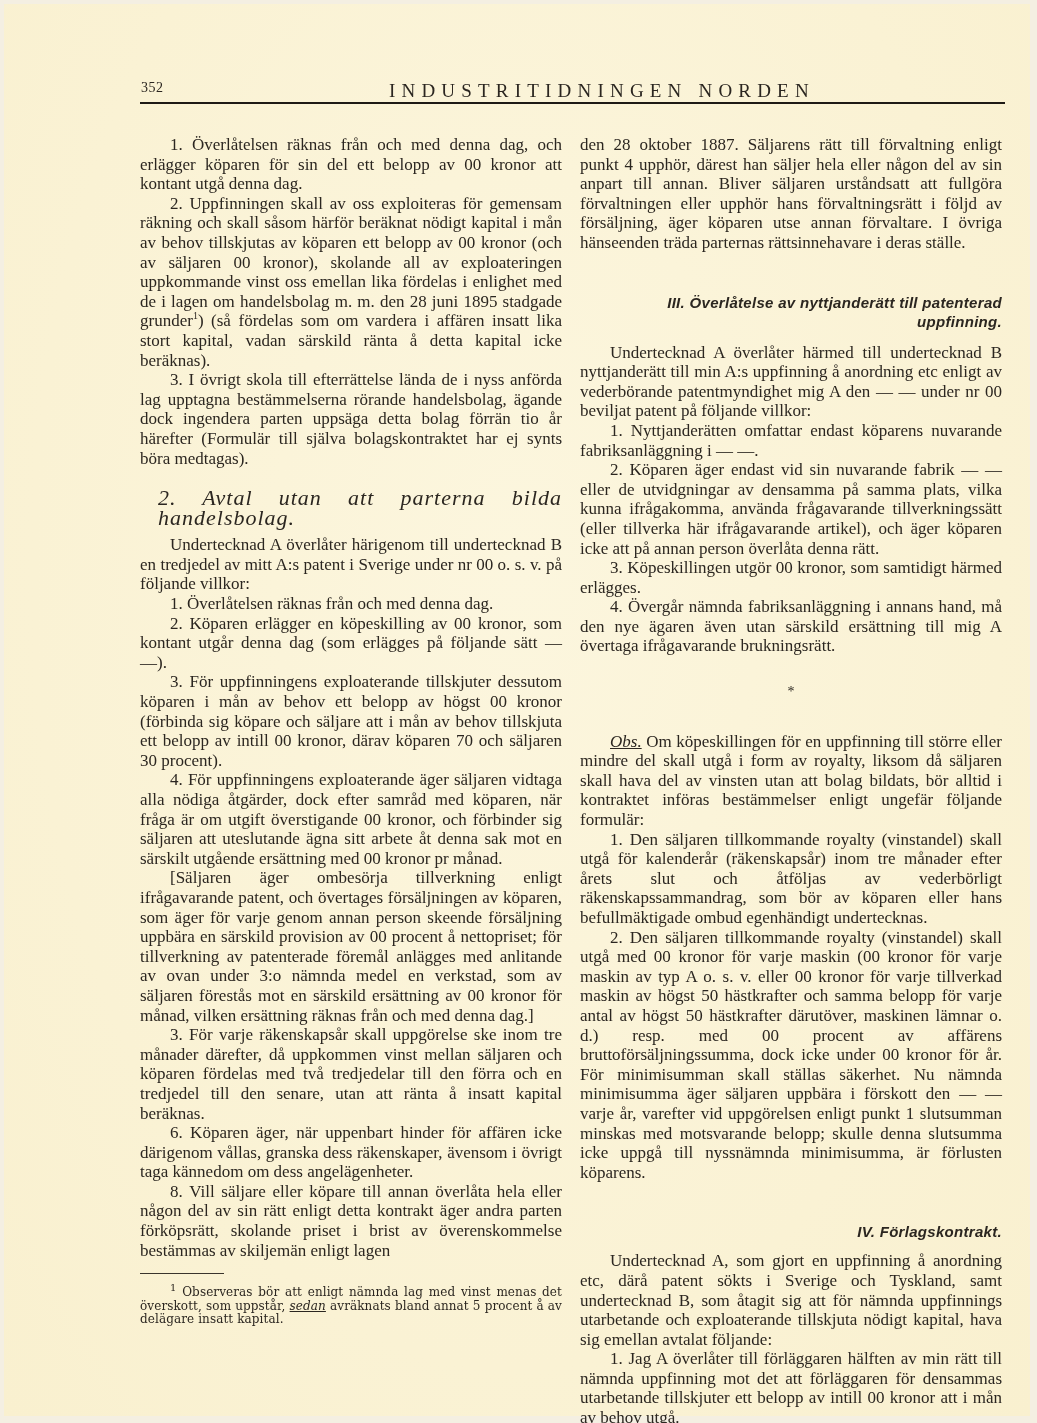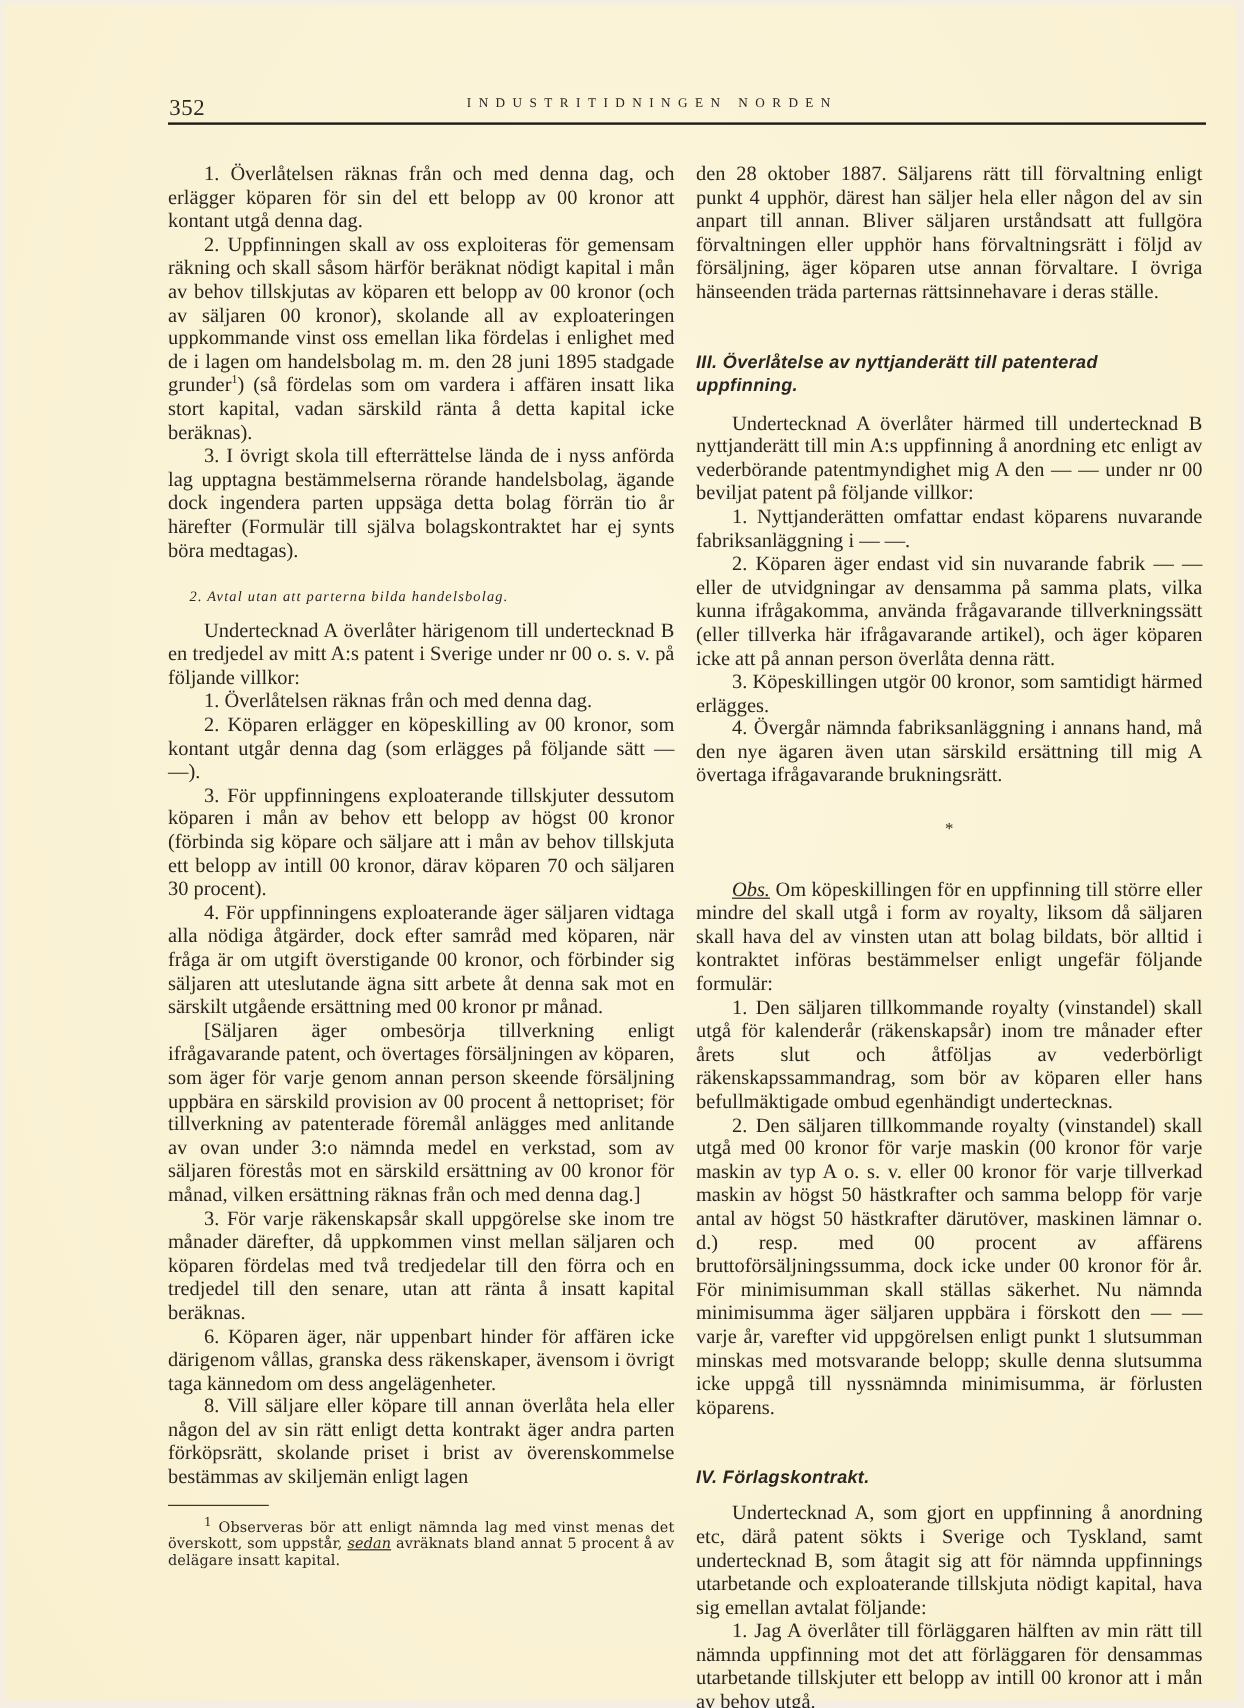--- a/index.html
+++ b/index.html
@@ -12,40 +12,40 @@
   .page {
     position: absolute; left: 4px; top: 4px;
     width: 1026px; height: 1412px;
     background: #fbf3d6;
     background-image: radial-gradient(ellipse at 50% 40%, #fcf6de 0%, #f9f0cf 100%);
   }
   .header {
     position: absolute; left: 135px; top: 74px; width: 866px; height: 22px;
   }
   .page-number {
-    position: absolute; left: 2px; top: 2px; font-size: 19px; letter-spacing: 0.5px;
+    position: absolute; left: 2px; top: 2px; font-size: 14px; letter-spacing: 0.5px;
   }
   .journal-title {
-    position: absolute; left: 250px; top: 2px; font-size: 11px; letter-spacing: 6.2px;
+    position: absolute; left: 250px; top: 2px; font-size: 19px; letter-spacing: 6.2px;
   }
   .header-rule {
     position: absolute; left: 136px; top: 98px; width: 865px; height: 2px; background: #1e1a15;
   }
   .column {
     position: absolute; top: 114px; width: 422px;
     font-size: 17px; line-height: 19.6px; text-align: justify; margin-top: 17px;
   }
   .col-left { left: 136px; }
   .col-right { left: 576px; }
   p { margin: 0; }
   .indent { text-indent: 30px; }
-  .h-italic { font-style: italic; font-size: 12px; letter-spacing: 1px; margin: 20px 0 8px 18px; }
+  .h-italic { font-style: italic; font-size: 22px; letter-spacing: 1px; margin: 20px 0 8px 18px; }
   .h-sans {
     font-family: "Liberation Sans", "DejaVu Sans", sans-serif;
-    font-style: italic; font-weight: bold; font-size: 15px; text-align: left;
+    font-style: italic; font-weight: bold; font-size: 15px; text-align: right;
     line-height: 19px; margin: 0; letter-spacing: 0.3px;
   }
   .section-gap-lg { height: 40px; }
   .asterisk { text-align: center; font-size: 14px; margin: 26px 0 30px 0; }
   .footnote-rule { width: 84px; height: 1px; background: #3a342c; margin: 13px 0 12px 0; }
   .footnote {
     font-size: 12px; line-height: 13.5px; text-align: justify;
     font-family: "DejaVu Serif", serif; letter-spacing: 0.1px;
   }
   .fn-mark { font-size: 10px; vertical-align: super; line-height: 0; }

